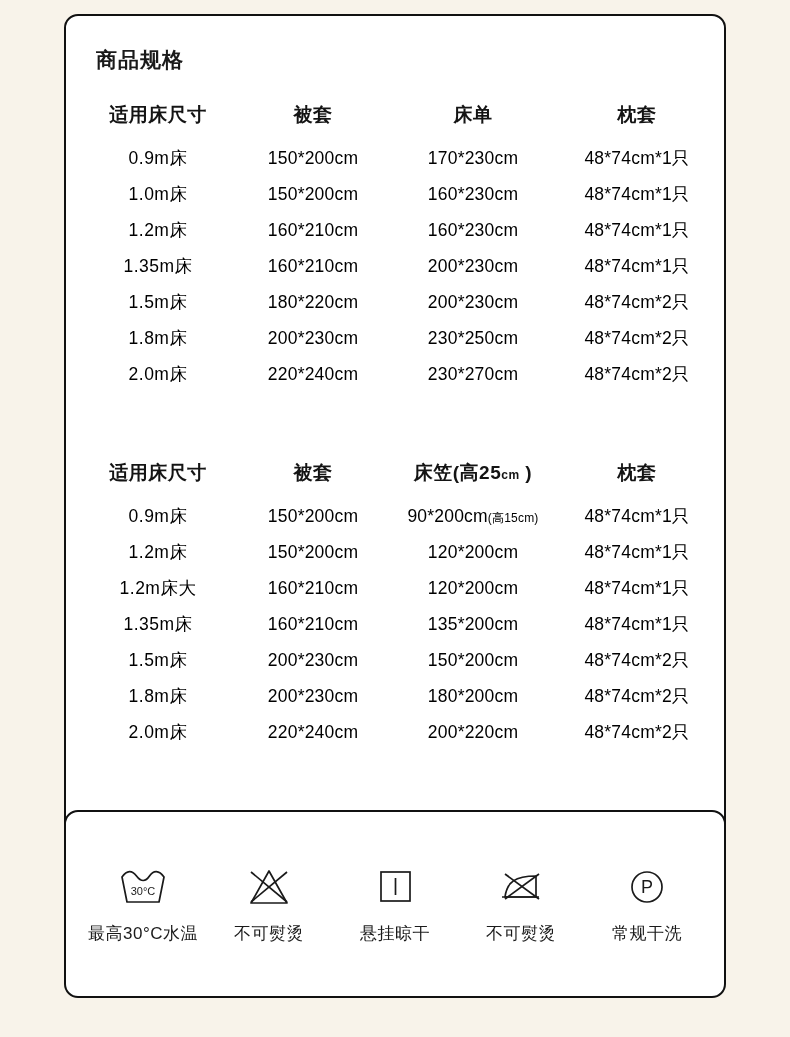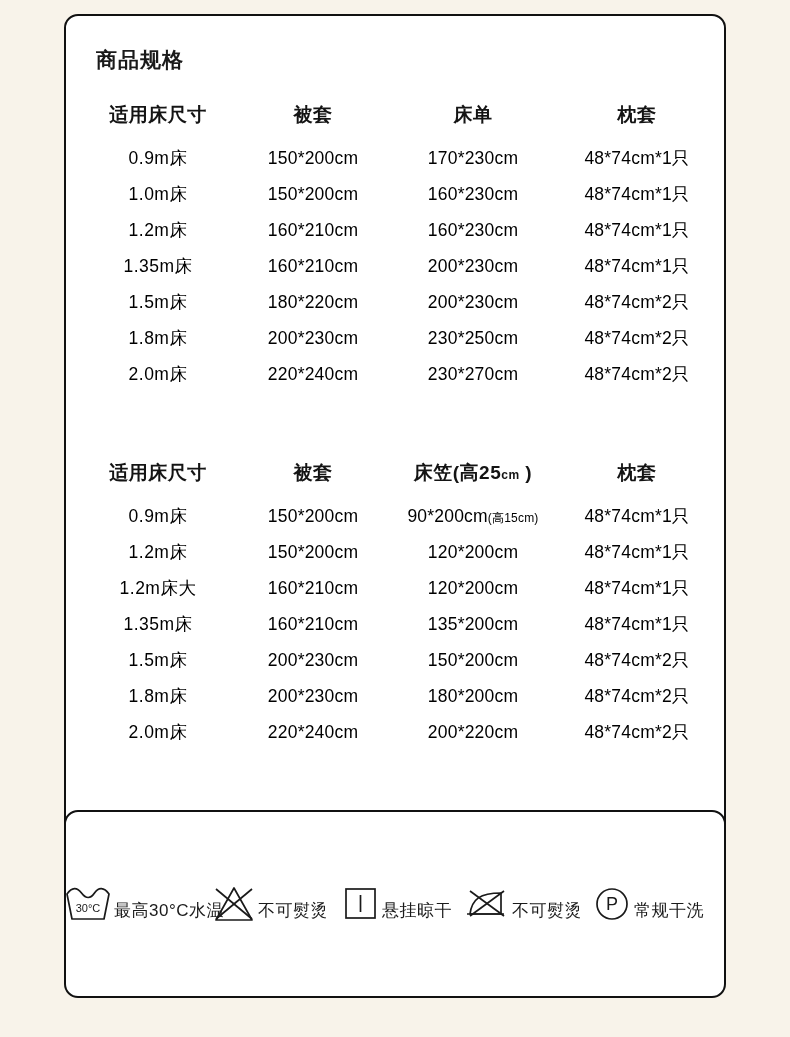--- a/index.html
+++ b/index.html
@@ -97,21 +97,21 @@
     width: 100%;
     height: 100%;
     display: flex;
     align-items: center;
     justify-content: space-around;
     padding: 0 14px;
     box-sizing: border-box;
   }
   .care-item {
     display: flex;
-    flex-direction: row;
+    flex-direction: column;
     align-items: center;
     justify-content: center;
     width: 124px;
   }
   .care-icon {
     height: 46px;
     display: flex;
     align-items: center;
     justify-content: center;
   }

